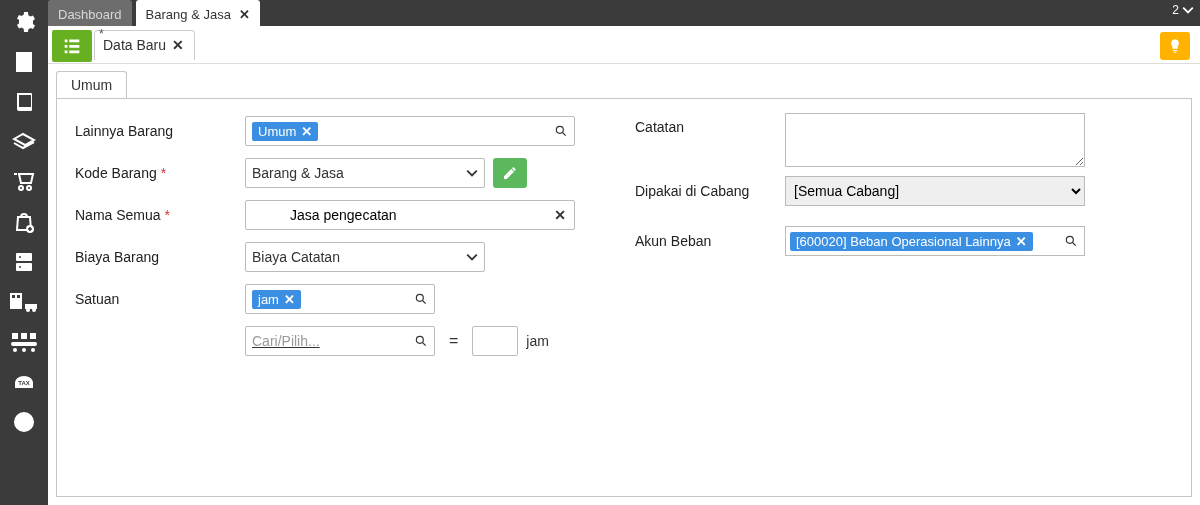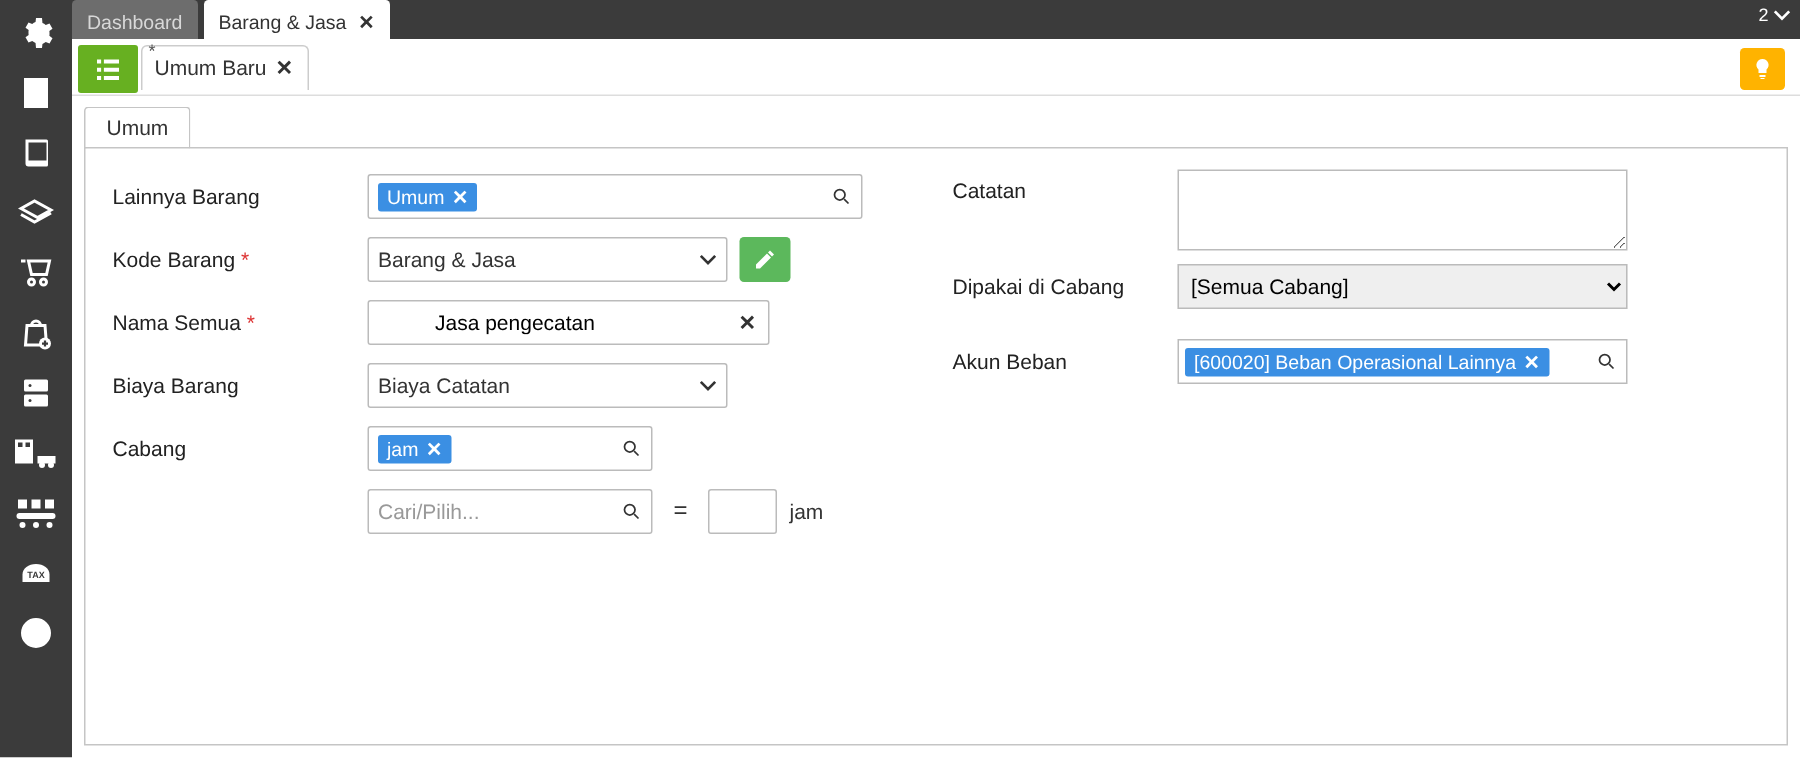--- a/index.html
+++ b/index.html
@@ -150,21 +150,21 @@
     border:1px solid #bbb;
     border-radius:2px;
     height:30px;
     background:#fff;
     display:flex;
     align-items:center;
     padding:0 6px;
     position:relative;
     font-size:14px;
   }
-  .textbox { width:268px;padding-left:44px; }
+  .textbox { width:330px;padding-left:44px; }
   .selectbox { width:240px; justify-content:space-between; cursor:pointer; }
   .tagbox { width:330px; justify-content:flex-start; }
   .tagbox.small { width:190px; }
   .searchbox { width:190px; }
   .tagbox .mag, .textbox .mag, .searchbox .mag, .akunbox .mag {
     position:absolute; right:6px; top:50%; transform:translateY(-50%);
     color:#333; font-weight:bold;
   }
   .chip {
     background:#3b8fe3;
@@ -183,21 +183,21 @@
   .btn-green svg{width:16px;height:16px;fill:#fff;}
 
   .input-like {
     width:100%; border:none; outline:none; font-size:14px; height:100%;
     background:transparent;
   }
   .textbox .clear { position:absolute; right:8px; font-weight:bold; cursor:pointer;}
 
   .searchbox {
     border:1px solid #bbb; height:30px; border-radius:2px;
-    padding:0 6px; display:flex; align-items:center; position:relative;
+    padding:0 6px; display:flex; align-items:center; position:relative;text-decoration:underline;
   }
   .searchbox input::placeholder{color:#999;}
 
   .eq { padding:0 6px; font-size:16px; }
   .smallnum {
     width:46px; height:30px; border:1px solid #bbb; border-radius:2px;
   }
   .unit-lbl { font-size:14px; }
 
   select.native {
@@ -292,21 +292,21 @@
 
     <div class="content">
       <div class="subheader">
         <div class="green-tile">
           <svg viewBox="0 0 24 24">
               <path d="M4 5h3v3H4zm5 0h11v3H9zM4 11h3v3H4zm5 0h11v3H9zM4 17h3v3H4zm5 0h11v3H9z"></path>
             </svg>
         </div>
         <div class="doc-tab">
           <span class="dirty">*</span>
-          <span>Umum Baru</span>
+          <span>Data Baru</span>
           <span class="close">✕</span>
         </div>
         <div class="hint-btn">
           <svg viewBox="0 0 24 24">
               <path d="M12 2a6 6 0 00-4 10.5V16h8v-3.5A6 6 0 0012 2zm-3 16h6v2H9zm1 3h4v1h-4z"></path>
             </svg>
         </div>
       </div>
       <div class="divider-line"></div>
 
@@ -375,21 +375,21 @@
                 <div class="selectbox">
                   <span>Biaya Catatan</span>
                   <svg class="caret" viewBox="0 0 10 10">
                       <path d="M1 3l4 4 4-4" stroke="#333" stroke-width="1.5" fill="none"></path>
                     </svg>
                 </div>
               </div>
             </div>
 
             <div class="row">
-              <div class="lbl">Cabang</div>
+              <div class="lbl">Satuan</div>
               <div class="ctrl">
                 <div class="tagbox small">
                   <div class="chip">
                     <span>jam</span>
                     <span class="x">✕</span>
                   </div>
                   <svg class="mag" width="14" height="14" viewBox="0 0 24 24">
                       <circle cx="10" cy="10" r="6" fill="none" stroke="#333" stroke-width="2"></circle>
                       <path d="M15 15l5 5" stroke="#333" stroke-width="2"></path>
                     </svg>

